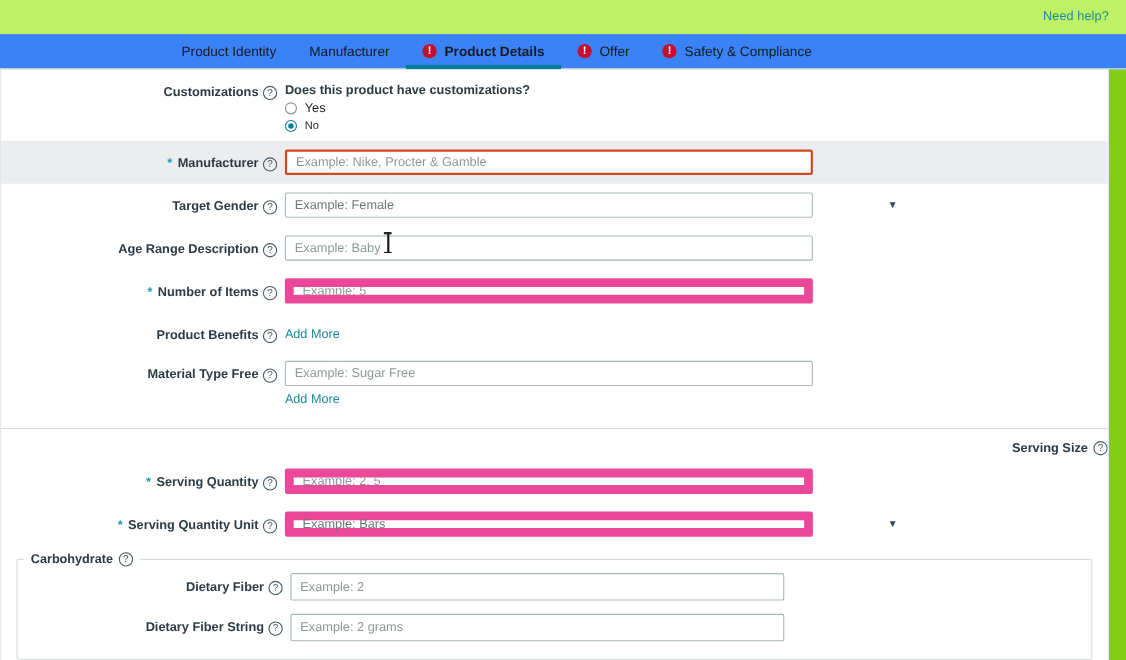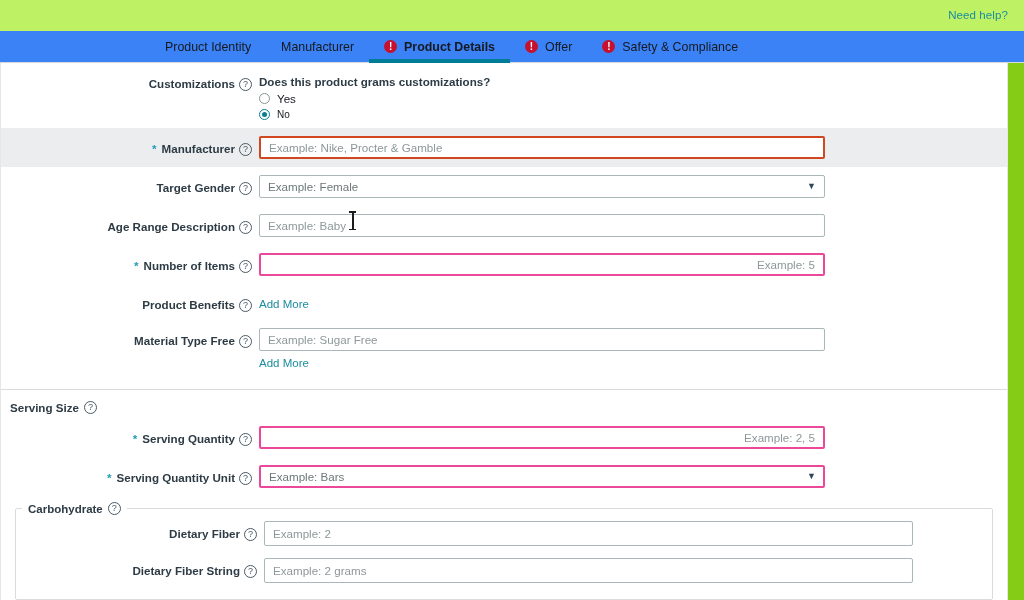--- a/index.html
+++ b/index.html
@@ -118,34 +118,34 @@
     font-weight: normal;
     line-height: 11px;
     text-align: center;
     color: #495a66;
     flex: 0 0 auto;
     cursor: pointer;
   }
 
   .field { flex: 0 0 auto; }
   .ctl {
-    width: 566px;
+    width: 480px;
     height: 23px;
     border: 1px solid #aab7b8;
     border-radius: 2px;
     background: #fff;
     font-size: 11.6px;
     color: #6c7778;
     padding: 0 8px;
     font-family: "Liberation Sans", sans-serif;
     outline: none;
     display: flex;
     align-items: center;
   }
-  .ctl.err { border: 2px solid #ec4899; text-align: right; }
+  .ctl.err { border: 8px solid #ec4899; }
   .ctl.err-strong { border: 2px solid #d14722; }
   input.ctl::placeholder { color: #8d9899; }
   input.ctl { display: block; line-height: 21px; }
 
   .selwrap { position: relative; width: 566px; }
   .selwrap .chev {
     position: absolute;
     right: 9px; top: 50%;
     transform: translateY(-60%);
     pointer-events: none;
@@ -168,40 +168,41 @@
   }
 
   .section-title {
     font-size: 11.6px;
     font-weight: bold;
     color: #2d3b45;
     display: flex;
     align-items: center;
     gap: 5px;
     padding: 11px 0 4px 9px;
+    justify-content: flex-end;
   }
 
   fieldset.group {
     margin: 6px 14px 0 14px;
     border: 1px solid #d8dcdd;
     border-radius: 2px;
     padding: 0 0 10px 0;
   }
   fieldset.group legend {
     font-size: 11.5px;
     font-weight: bold;
     color: #2d3b45;
     padding: 0 6px;
     margin-left: 6px;
     display: flex;
     align-items: center;
     gap: 5px;
   }
   .group .lbl { width: 248px; flex: 0 0 248px; }
-  .group .ctl { width: 649px; height: 25px; }
+  .group .ctl { width: 449px; height: 25px; }
   .group .row { padding: 6px 0; }
 
   .cursor {
     position: absolute;
     left: 348px;
     top: 148px;
     width: 7px; height: 19px;
     pointer-events: none;
     z-index: 40;
   }
@@ -247,21 +248,21 @@
 
 <div class="panel-outer">
 <div class="panel">
 
   <div class="row">
     <div class="lbl">
       <span>Customizations</span>
       <span class="qmark">?</span>
     </div>
     <div class="field">
-      <div style="font-size:11.6px;font-weight:bold;color:#2d3b45;padding-top:4px;">Does this product grams customizations?</div>
+      <div style="font-size:11.6px;font-weight:bold;color:#2d3b45;padding-top:4px;">Does this product have customizations?</div>
       <div id="radios">
             <label style="display: flex; align-items: center; gap: 7px; font-size: 11.6px; color: rgb(22, 25, 31); margin-top: 4px; cursor: pointer;">
               <span style="width: 11px; height: 11px; border-radius: 50%; border: 1px solid rgb(135, 149, 150); background: rgb(255, 255, 255); display: inline-block; position: relative; flex: 0 0 auto;"></span>
               <span>Yes</span>
             </label>
             <label style="display: flex; gap: 7px; font-size: 10px; color: rgb(22, 25, 31); margin-top: 4px; cursor: pointer;">
               <span style="width: 11px; height: 11px; border-radius: 50%; border: 1px solid rgb(13, 127, 143); background: rgb(255, 255, 255); display: inline-block; position: relative; flex: 0 0 auto;">
                 <span style="position: absolute; left: 2px; top: 2px; width: 5px; height: 5px; border-radius: 50%; background: rgb(13, 127, 143);"></span>
               </span>
               <span>No</span>

